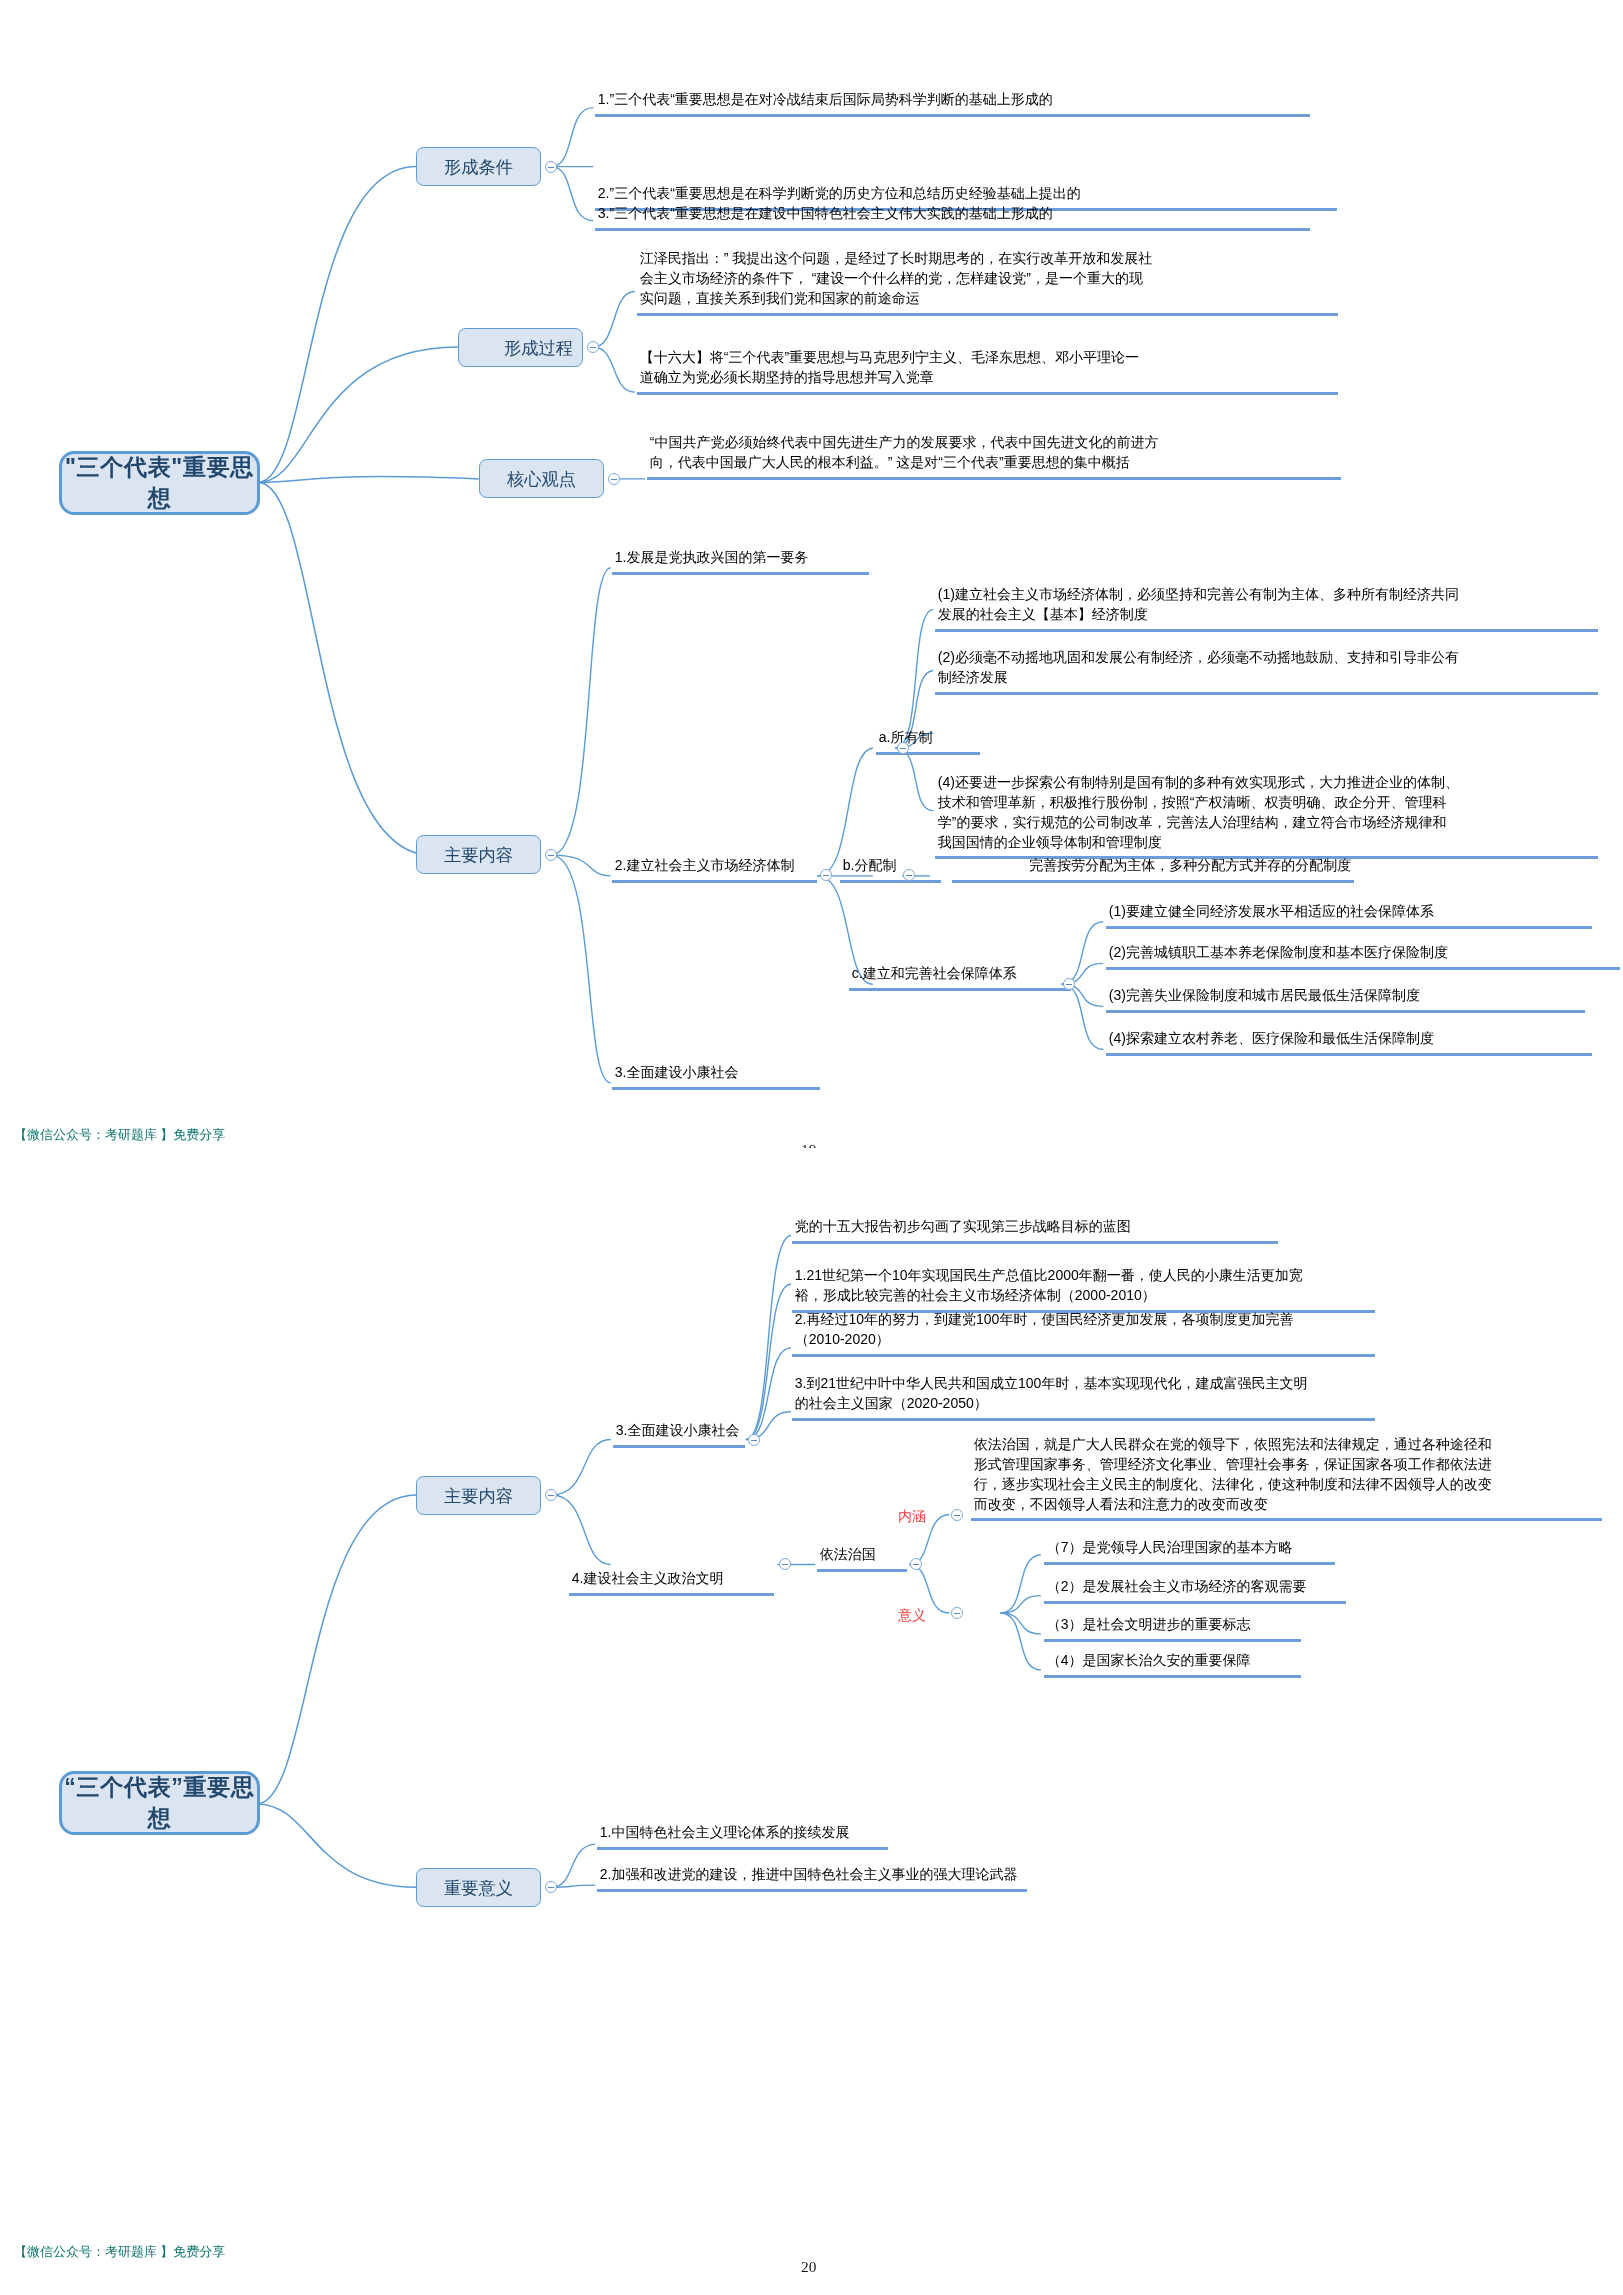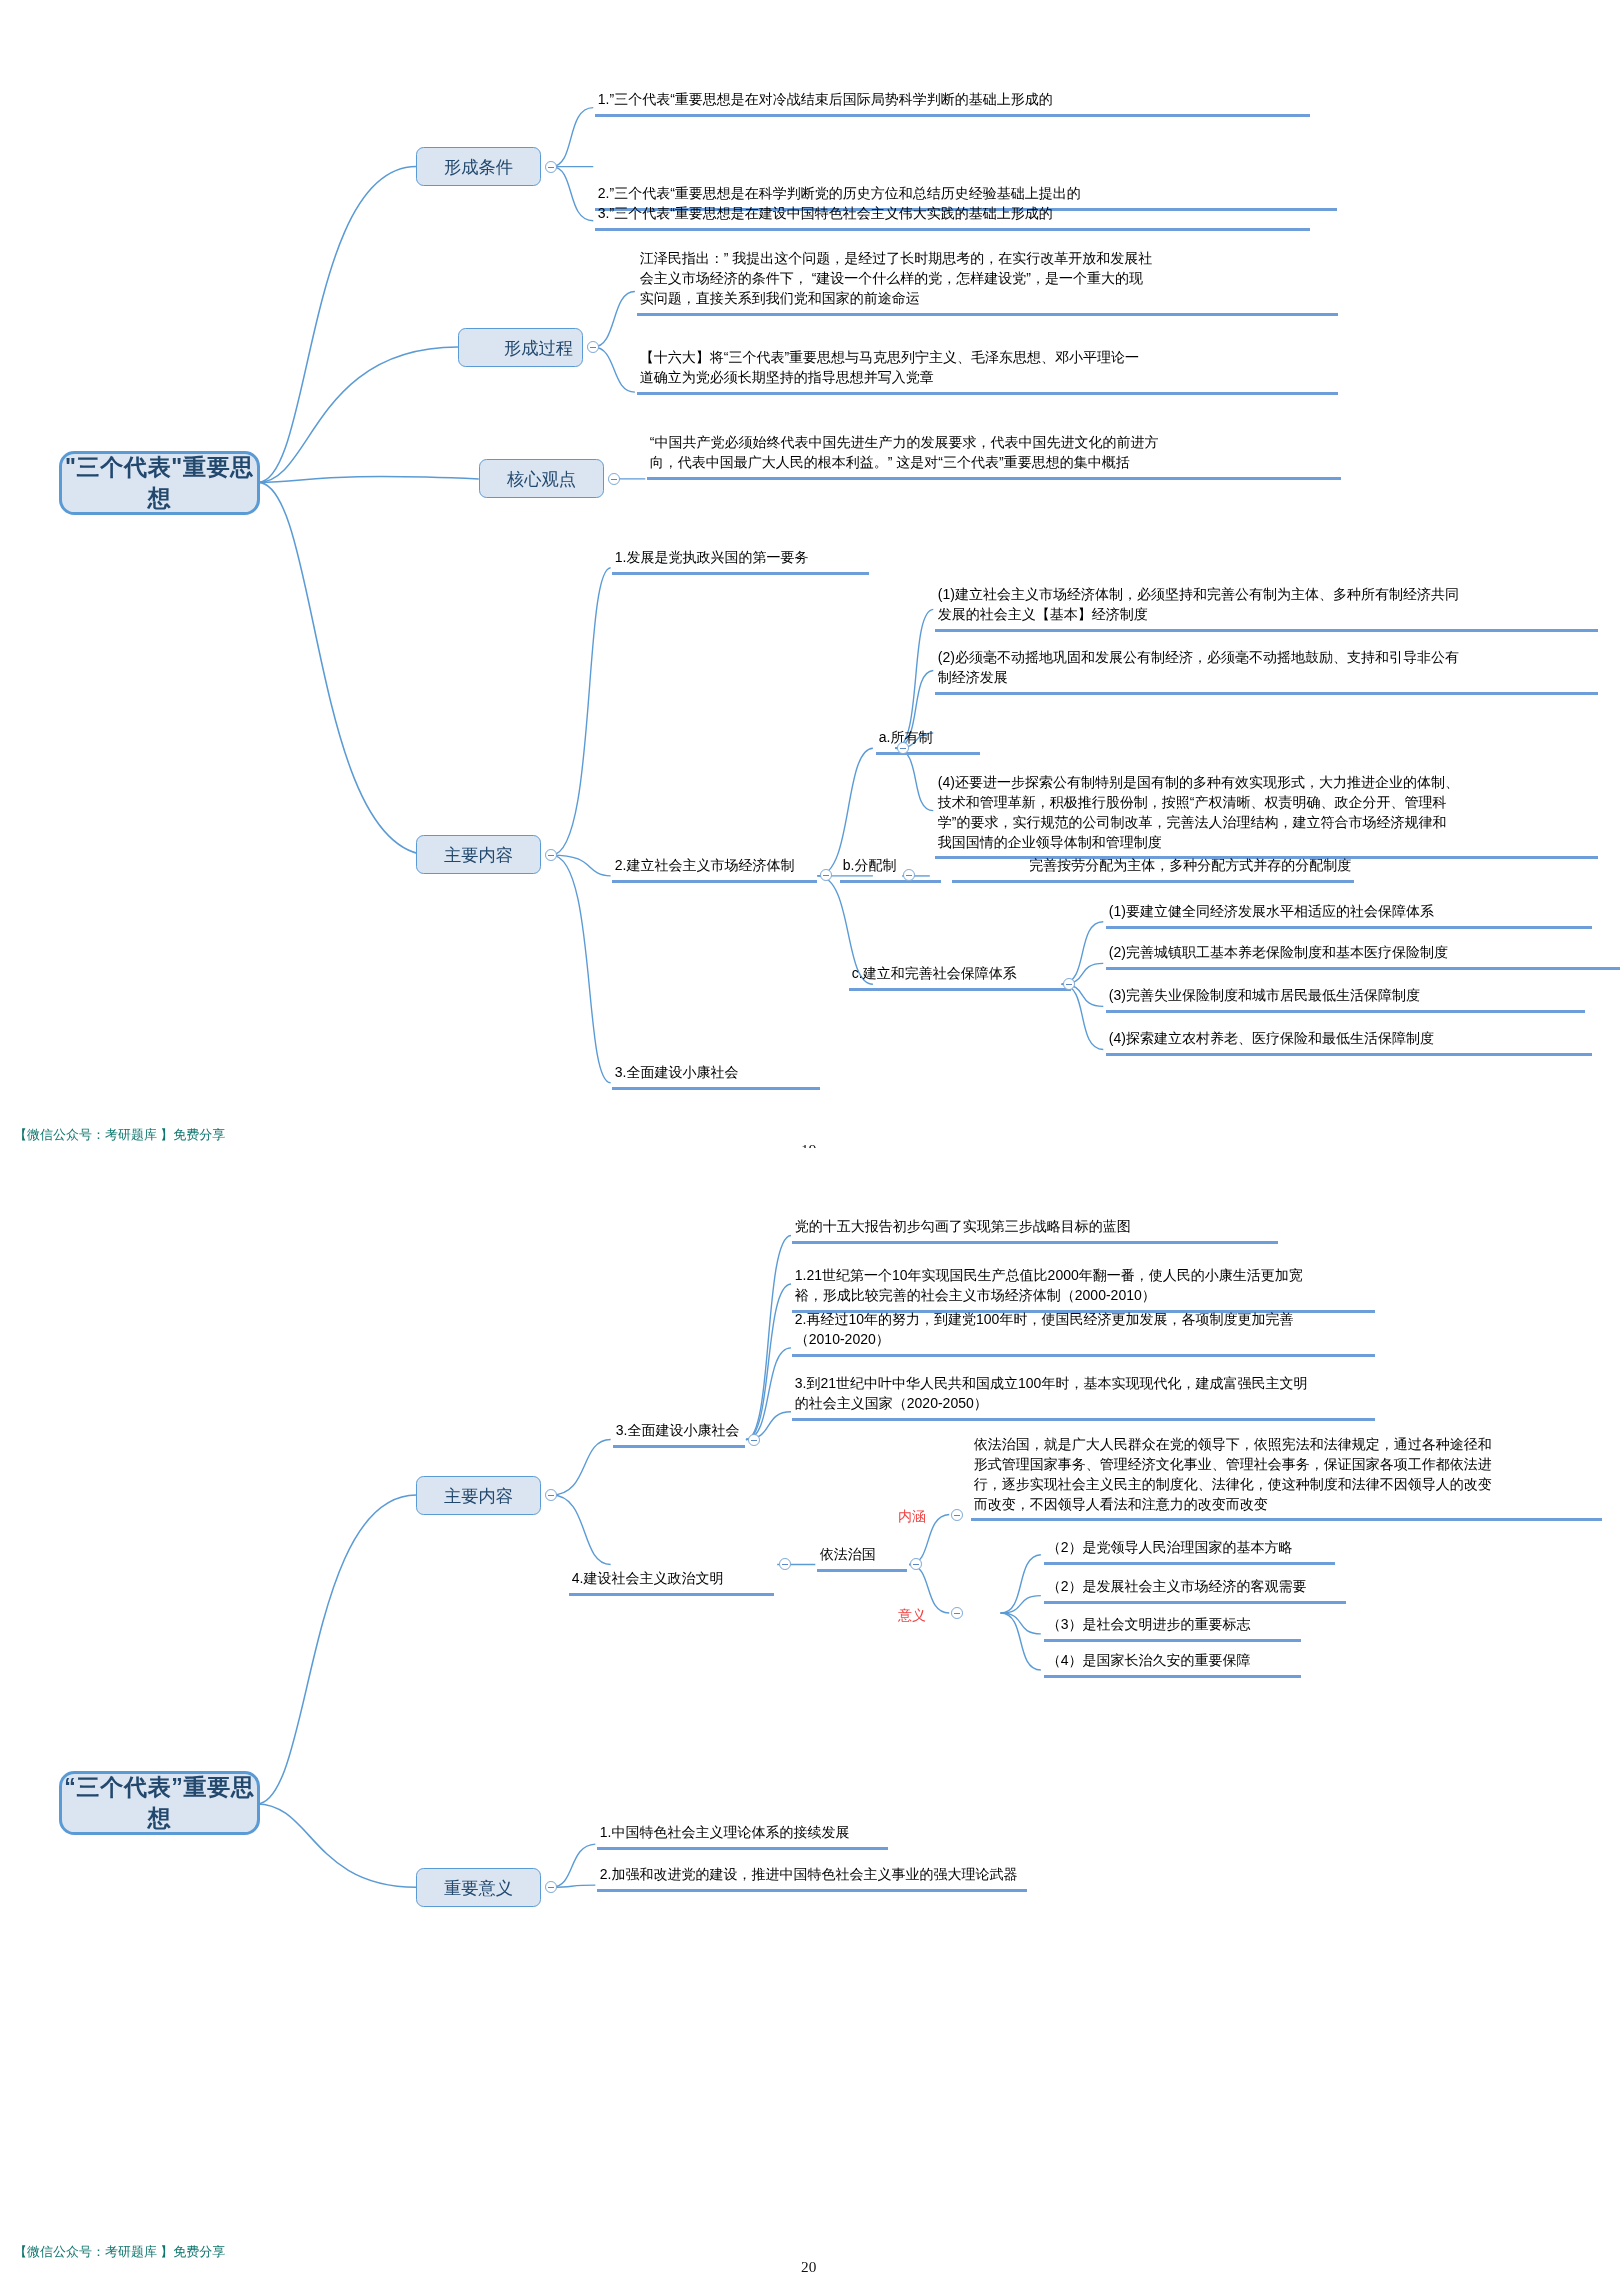--- a/index.html
+++ b/index.html
@@ -313,21 +313,21 @@
     <div class="toggle" style="left:951px; top:361px;"></div>
 
     <div class="leaf" style="left:971px; top:286px; width:631px;">依法治国，就是广大人民群众在党的领导下，依照宪法和法律规定，通过各种途径和
 形式管理国家事务、管理经济文化事业、管理社会事务，保证国家各项工作都依法进
 行，逐步实现社会主义民主的制度化、法律化，使这种制度和法律不因领导人的改变
 而改变，不因领导人看法和注意力的改变而改变</div>
 
     <div class="plain" style="left:898px; top:458px; width:56px;">意义</div>
     <div class="toggle" style="left:951px; top:459px;"></div>
 
-    <div class="leaf" style="left:1044px; top:389px; width:291px;">（2）是党领导人民治理国家的基本方略</div>
+    <div class="leaf" style="left:1044px; top:389px; width:291px;">（7）是党领导人民治理国家的基本方略</div>
     <div class="leaf" style="left:1044px; top:428px; width:302px;">（2）是发展社会主义市场经济的客观需要</div>
     <div class="leaf" style="left:1044px; top:466px; width:257px;">（3）是社会文明进步的重要标志</div>
     <div class="leaf" style="left:1044px; top:502px; width:257px;">（4）是国家长治久安的重要保障</div>
 
     <div class="branch-node" style="left:416px; top:720px; width:125px; height:39px;">
       <span>重要意义</span>
     </div>
     <div class="toggle" style="left:545px; top:733px;"></div>
 
     <div class="leaf" style="left:597px; top:674px; width:291px;">1.中国特色社会主义理论体系的接续发展</div>

